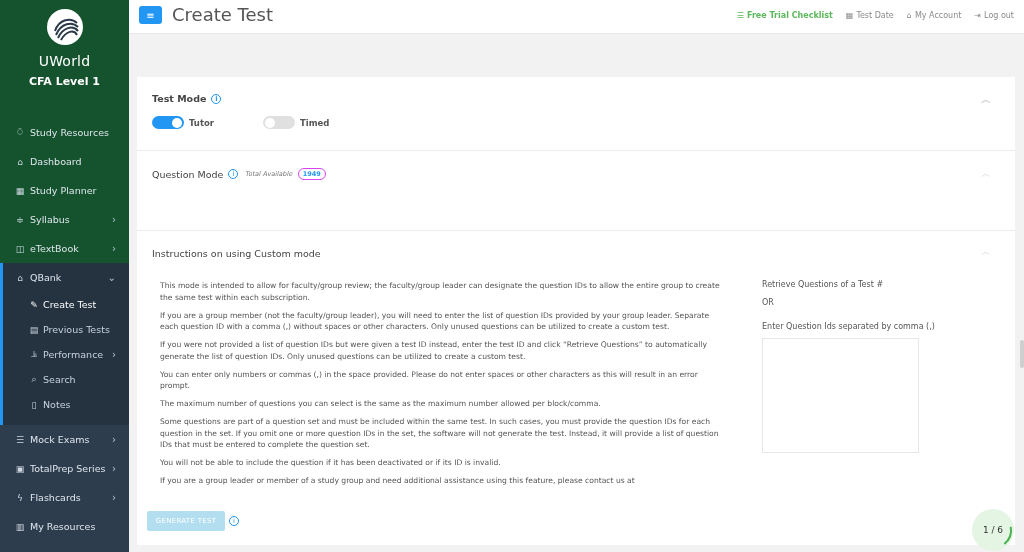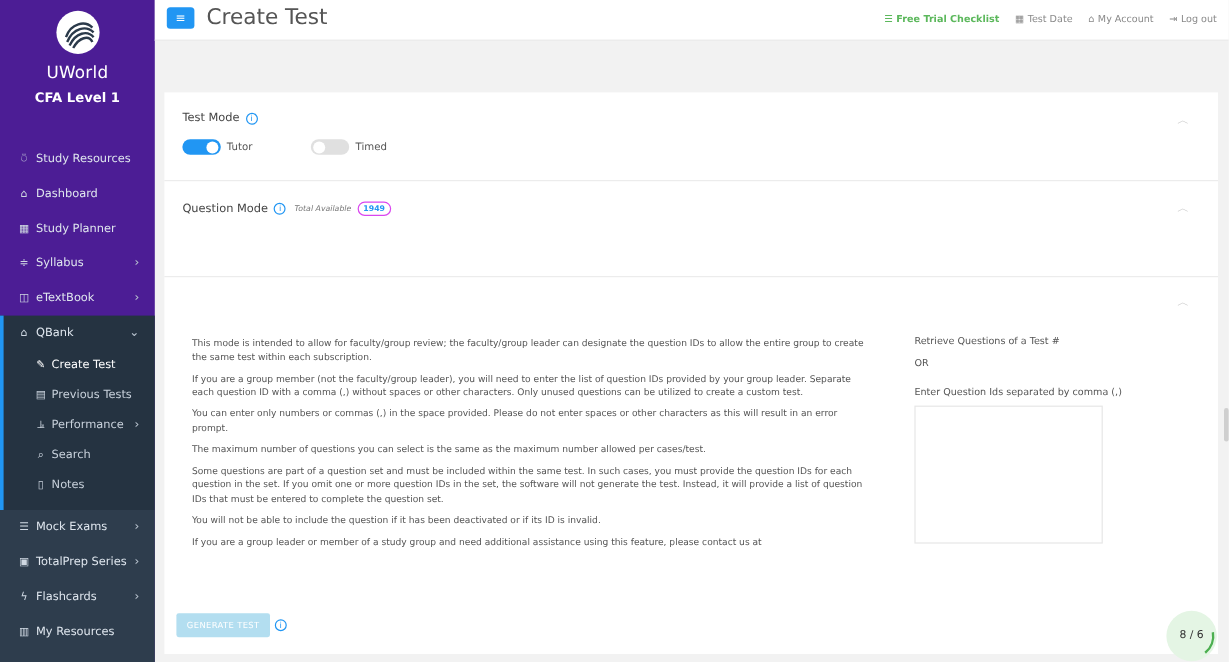--- a/index.html
+++ b/index.html
@@ -1,20 +1,20 @@
 <!DOCTYPE html>
 <html><head>
   <meta charset="utf-8">
   <style>
     * { box-sizing: border-box; margin: 0; padding: 0; }
     html, body { width: 1024px; height: 552px; overflow: hidden; }
     body { font-family: "DejaVu Sans", "Liberation Sans", sans-serif; background: #f2f2f2; position: relative; color: #444; }
 
     
-    .sidebar { position: absolute; left: 0; top: 0; width: 129px; height: 552px; background: #4c1d95; color: #dfe6ee; }
+    .sidebar { position: absolute; left: 0; top: 0; width: 129px; height: 552px; background: #14532d; color: #dfe6ee; }
     .brand { height: 113px; display: flex; flex-direction: column; align-items: center; padding-top: 9px; }
     .logo { width: 36px; height: 36px; border-radius: 50%; background: #fff; position: relative; overflow: hidden; }
     .logo svg { position: absolute; left: 0; top: 0; }
     .brand-name { font-size: 14px; color: #fff; margin-top: 8px; letter-spacing: 0.2px; }
     .brand-sub { font-size: 11px; color: #fff; font-weight: bold; margin-top: 6px; }
 
     .nav { position: absolute; top: 118px; left: 0; width: 129px; }
     .nav-item { height: 29px; display: flex; align-items: center; padding-left: 14px; font-size: 9.5px; color: #dfe6ee; position: relative; cursor: pointer; }
     .nav-item .ico { width: 12px; display: inline-block; text-align: center; font-size: 9px; margin-right: 4px; color: #cfd8e2; }
     .nav-item .chev { position: absolute; right: 13px; font-size: 10px; color: #b9c4cf; }
@@ -193,21 +193,21 @@
     </div>
     <div class="top-link">
       <span>⇥</span>
       <span>Log out</span>
     </div>
   </div>
 </header>
 
 <main class="card">
 
-  <section class="section" style="height:74px; padding:16px 0 0 15px;">
+  <section class="section" style="height:74px; padding:16px 0 0 15px;font-weight:bold;">
     <div class="sec-title">
       <span>Test Mode</span>
       <i class="info">i</i>
     </div>
     <div class="toggle-row">
       <div class="switch on">
           <div class="knob"></div>
         </div>
       <span class="toggle-label">Tutor</span>
       <div class="switch off" style="margin-left:49px;">
@@ -222,28 +222,30 @@
     <div class="sec-title">
       <span>Question Mode</span>
       <i class="info">i</i>
       <span class="total-avail">Total Available</span>
       <span class="badge">1949</span>
     </div>
     <span class="collapse">︿</span>
   </section>
 
   <section style="position:relative; padding:17px 0 0 15px;">
+    <div class="sec-title">Instructions on using Custom mode</div>
     <span class="collapse" style="top:14px;">︿</span>
   </section>
 
   <div class="instr-text">
     <p>This mode is intended to allow for faculty/group review; the faculty/group leader can designate the question IDs to allow the entire group to create the same test within each subscription.</p>
     <p>If you are a group member (not the faculty/group leader), you will need to enter the list of question IDs provided by your group leader. Separate each question ID with a comma (,) without spaces or other characters. Only unused questions can be utilized to create a custom test.</p>
+    <p>If you were not provided a list of question IDs but were given a test ID instead, enter the test ID and click “Retrieve Questions” to automatically generate the list of question IDs. Only unused questions can be utilized to create a custom test.</p>
     <p>You can enter only numbers or commas (,) in the space provided. Please do not enter spaces or other characters as this will result in an error prompt.</p>
-    <p>The maximum number of questions you can select is the same as the maximum number allowed per cases/test.</p>
+    <p>The maximum number of questions you can select is the same as the maximum number allowed per block/comma.</p>
     <p>Some questions are part of a question set and must be included within the same test. In such cases, you must provide the question IDs for each question in the set. If you omit one or more question IDs in the set, the software will not generate the test. Instead, it will provide a list of question IDs that must be entered to complete the question set.</p>
     <p>You will not be able to include the question if it has been deactivated or if its ID is invalid.</p>
     <p>If you are a group leader or member of a study group and need additional assistance using this feature, please contact us at</p>
   </div>
 
   <div class="retrieve">
     <div class="r-label">Retrieve Questions of a Test #</div>
     <div class="or">OR</div>
     <div class="ids-label">Enter Question Ids separated by comma (,)</div>
     <textarea class="ids-area" style=""></textarea>
@@ -252,15 +254,15 @@
   <div class="gen-row">
     <div class="gen-btn">GENERATE TEST</div>
     <i class="info">i</i>
   </div>
 </main>
 
 <div class="progress">
   <svg width="42" height="42" viewBox="0 0 42 42">
     <circle cx="21" cy="21" r="18" fill="none" stroke="#4caf50" stroke-width="2" stroke-dasharray="19 200" transform="rotate(-10 21 21)"></circle>
   </svg>
-  <span style="position:relative">8 / 6</span>
+  <span style="position:relative">1 / 6</span>
 </div>
 <div class="scroll-edge"></div>
 
 </body></html>

